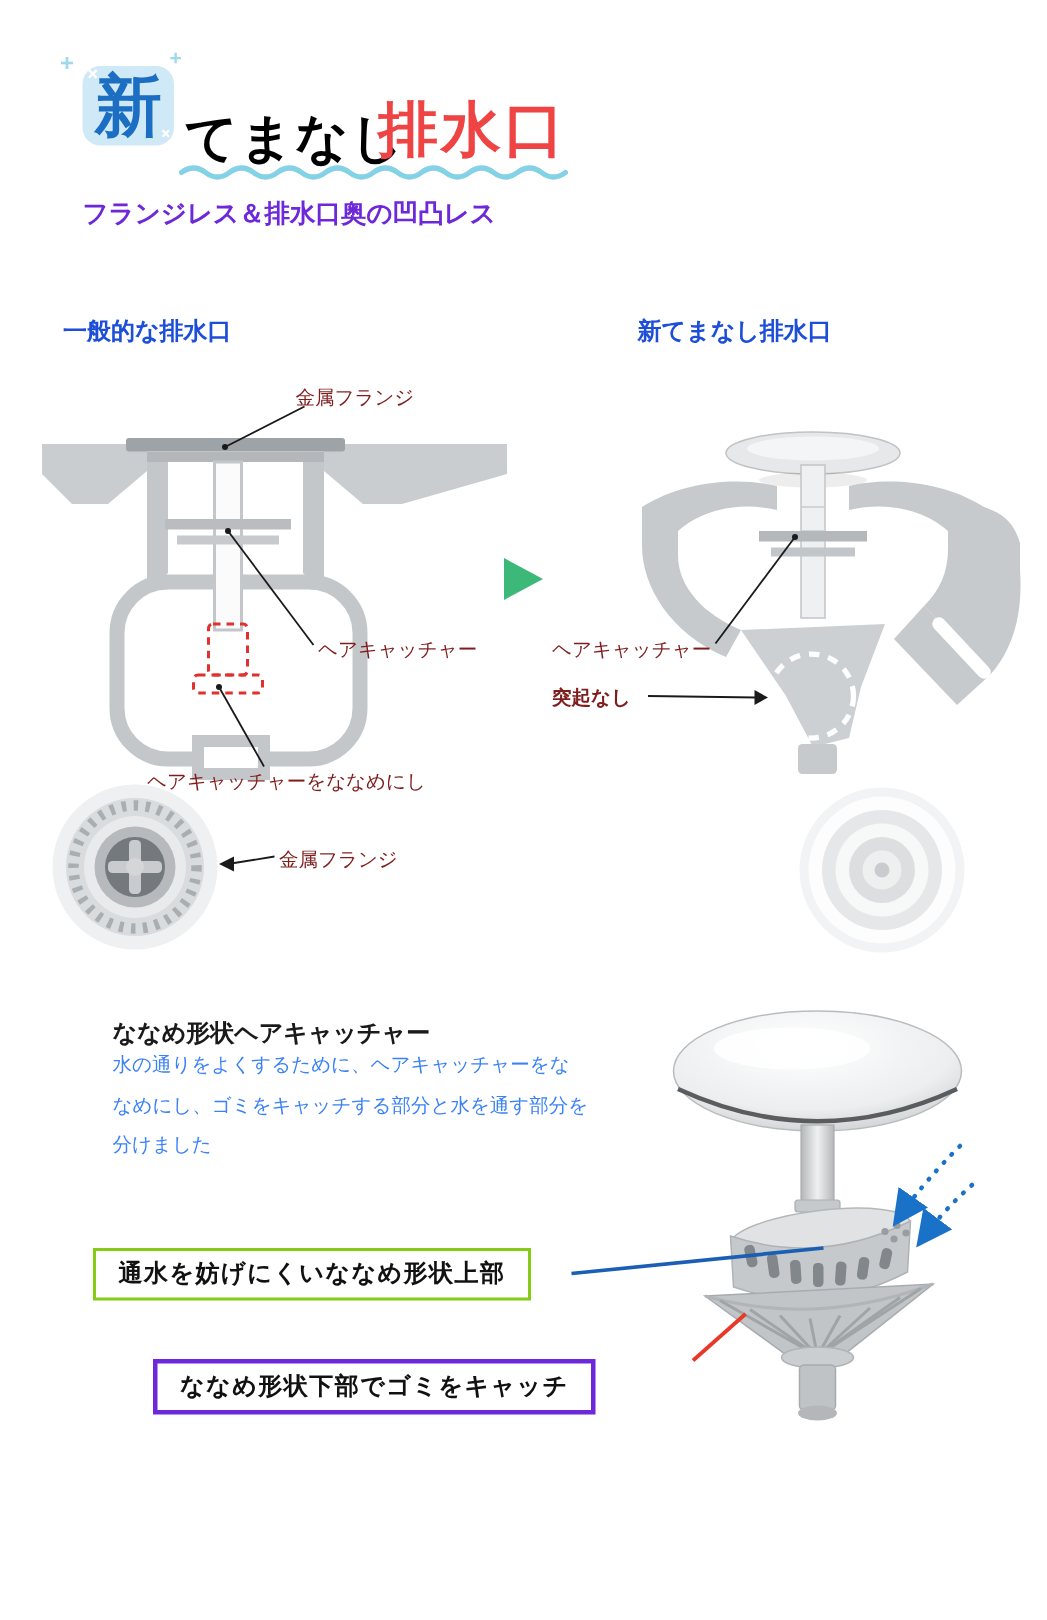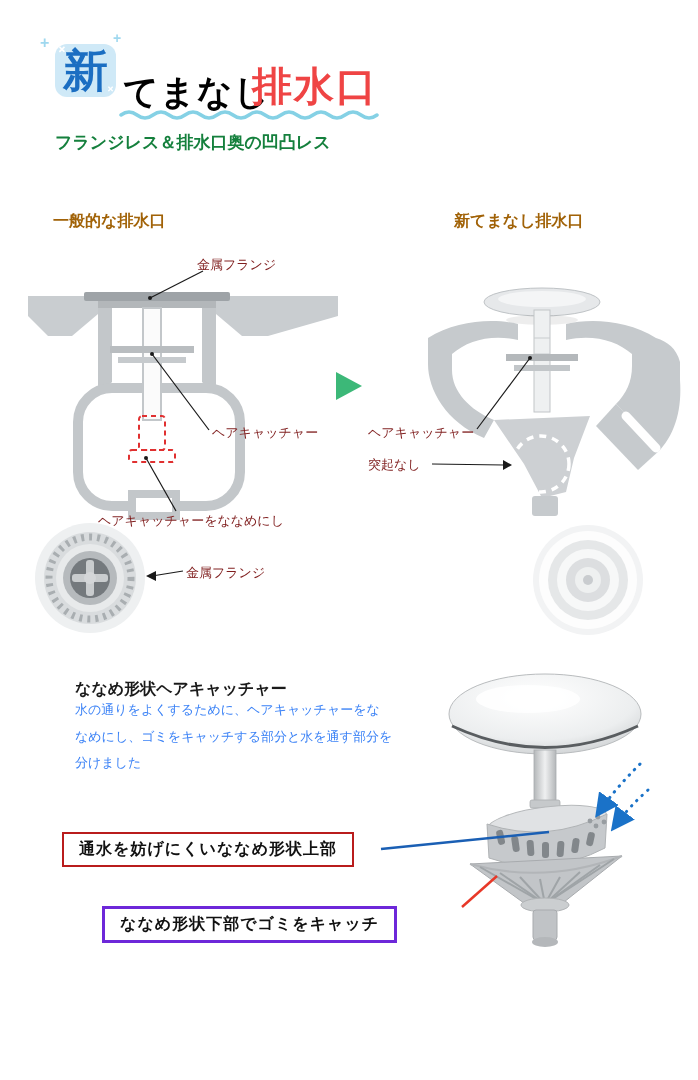--- a/index.html
+++ b/index.html
@@ -15,31 +15,31 @@
   .sp1{left:3px;top:-3px;font-size:14px;transform:rotate(45deg);}
   .sp2{right:2px;bottom:1px;font-size:12px;transform:rotate(45deg);}
   .plus{position:absolute;color:#9fd8ef;font-weight:bold;}
   .pl1{left:-15px;top:-10px;font-size:16px;}
   .pl2{left:58px;top:-14px;font-size:14px;}
   .tema{position:absolute;left:68px;top:25px;font-size:35px;font-weight:bold;color:#000000;letter-spacing:1px;white-space:nowrap;}
   .haisui{position:absolute;left:197px;top:15px;font-size:40px;font-weight:bold;color:#ef4444;letter-spacing:2px;white-space:nowrap;}
   .wave{position:absolute;left:64px;top:62px;}
 
   
-  .h1{position:absolute;left:55px;top:131px;font-size:17px;font-weight:bold;color:#15803d;white-space:nowrap;}
+  .h1{position:absolute;left:55px;top:131px;font-size:17px;font-weight:bold;color:#6d28d9;white-space:nowrap;}
   .desc1{position:absolute;left:55px;top:168px;font-size:13px;color:#333;white-space:nowrap;}
-  .coltitle{position:absolute;top:211px;font-size:16px;font-weight:bold;color:#a16207;white-space:nowrap;margin-left:11px;}
+  .coltitle{position:absolute;top:211px;font-size:16px;font-weight:bold;color:#1d4ed8;white-space:nowrap;}
   .lab{position:absolute;font-size:13px;color:#7f1d1d;z-index:6;white-space:nowrap;}
 
   
   .h2{position:absolute;left:75px;top:659px;font-size:16px;font-weight:bold;color:#1a1a1a;white-space:nowrap;margin-top:20px;}
   .para2{position:absolute;left:75px;top:697px;width:318px;font-size:13px;line-height:2.05;color:#3b82f6;}
   .box{position:absolute;background:#fff;padding:5px 15px;font-size:16px;font-weight:bold;
        letter-spacing:1px;z-index:6;color:#111;white-space:nowrap;}
-  .box-blue{left:62px;top:832px;border:2px solid #b91c1c;font-family:Liberation Mono, monospace;}
+  .box-blue{left:62px;top:832px;border:2px solid #84cc16;font-family:Liberation Mono, monospace;}
   .box-red{left:102px;top:906px;border:3px solid #6d28d9;}
 </style>
 </head>
 <body>
 
 <div class="page">
 
   <div class="logo">
     <span class="plus pl1">+</span>
     <span class="plus pl2">+</span>
@@ -51,21 +51,21 @@
     <span class="tema">てまなし</span>
     <span class="haisui">排水口</span>
     <svg class="wave" width="260" height="16" viewBox="0 0 260 16">
       <path d="M2,9 Q10,3 18,9 T34,9 T50,9 T66,9 T82,9 T98,9 T114,9 T130,9 T146,9 T162,9 T178,9 T194,9 T210,9 T226,9 T242,9 T258,9" fill="none" stroke="#85d1e5" stroke-width="3.5" stroke-linecap="round"></path>
     </svg>
   </div>
 
   <div class="h1">フランジレス＆排水口奥の凹凸レス</div>
 
   <div class="coltitle" style="left:42px;">一般的な排水口</div>
-  <div class="coltitle" style="left:443px;">新てまなし排水口</div>
+  <div class="coltitle" style="left:425px;">新てまなし排水口</div>
 
   <svg class="abs" style="left:28px;top:248px;" width="310" height="292" viewBox="0 0 310 292">
     <polygon points="0,48 70,48 70,66 44,88 20,88 0,68" fill="#c9cdd0"></polygon>
     <polygon points="188,48 310,48 310,68 240,88 214,88 188,66" fill="#c9cdd0"></polygon>
     <g>
       <rect x="56" y="44" width="146" height="9" rx="2" fill="#9ea3a7"></rect>
       <rect x="70" y="53" width="118" height="7" fill="#b3b7ba"></rect>
     </g>
     <polygon points="70,60 84,60 84,134 70,148" fill="#c3c7ca"></polygon>
     <polygon points="174,60 188,60 188,148 174,134" fill="#c3c7ca"></polygon>
@@ -217,18 +217,18 @@
     </g>
     <line x1="381" y1="849" x2="549" y2="832" stroke="#1a5fb4" stroke-width="2.5"></line>
     <line x1="462" y1="907" x2="497" y2="876" stroke="#e83828" stroke-width="2.5"></line>
   </svg>
 
   <div class="lab" style="left:197px;top:256px;">金属フランジ</div>
   <div class="lab" style="left:212px;top:424px;">ヘアキャッチャー</div>
   <div class="lab" style="left:98px;top:512px;">ヘアキャッチャーをななめにし</div>
   <div class="lab" style="left:186px;top:564px;">金属フランジ</div>
   <div class="lab" style="left:368px;top:424px;">ヘアキャッチャー</div>
-  <div class="lab" style="left:368px;top:456px;font-weight:normal;">突起なし</div>
+  <div class="lab" style="left:368px;top:456px;font-weight:bold;">突起なし</div>
 
   <div class="box box-blue">通水を妨げにくいななめ形状上部</div>
   <div class="box box-red">ななめ形状下部でゴミをキャッチ</div>
 
 </div>
 
 </body></html>

